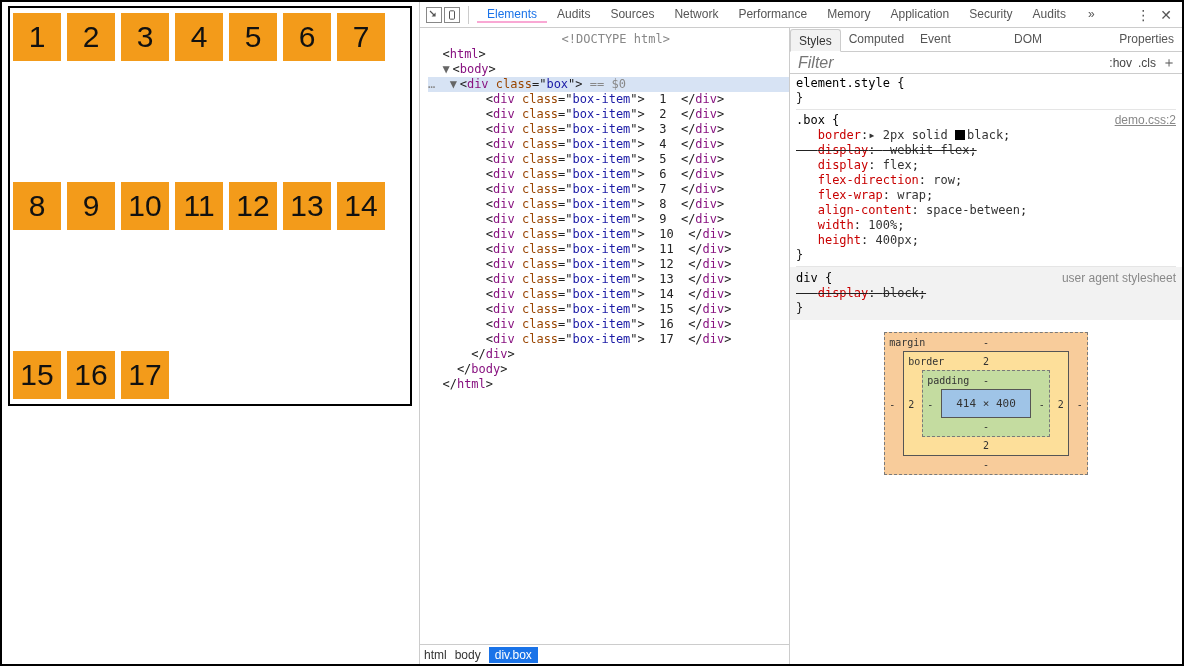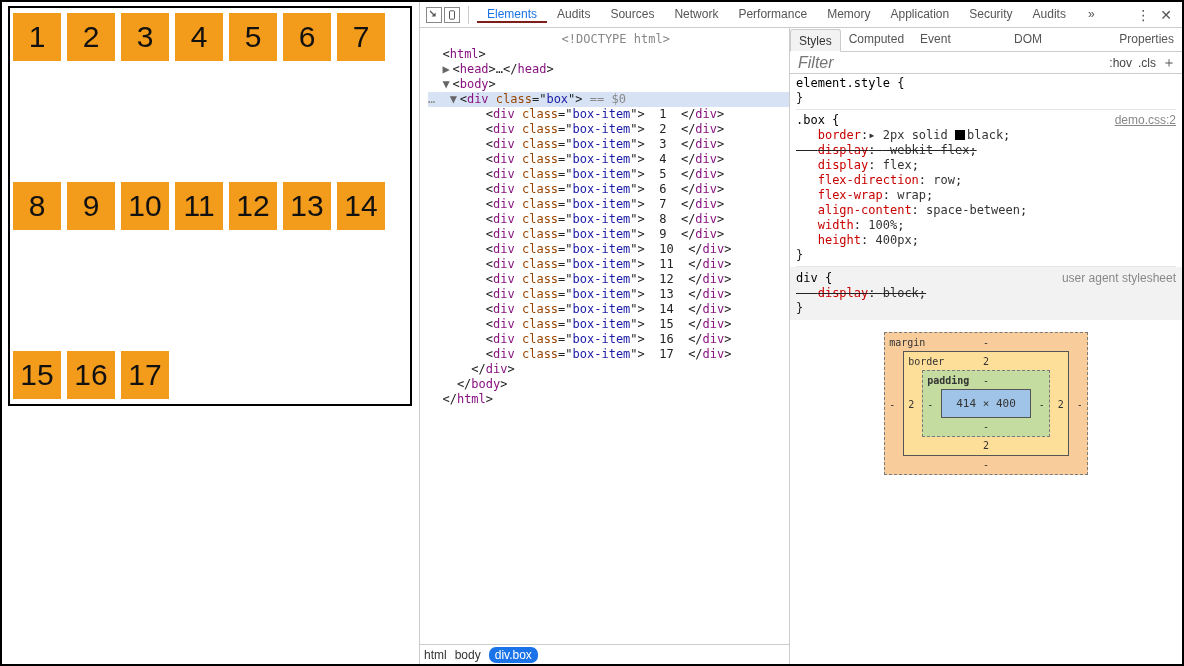--- a/index.html
+++ b/index.html
@@ -8,37 +8,37 @@
   
   .page-pane { width:418px; height:100%; border-right:1px solid #ccc; padding:4px 0 0 6px; overflow:hidden; background:#fff;}
   .box { border:2px solid #000; width:404px; height:400px; display:flex; flex-direction:row; flex-wrap:wrap; align-content:space-between; }
   .box-item { width:48px; height:48px; margin:5px 3px; background:#f39b1a; display:flex; align-items:center; justify-content:center; font-size:30px; font-weight:400; color:#111;}
   
   .devtools { flex:1; display:flex; flex-direction:column; background:#fff;}
   .toolbar { height:26px; border-bottom:1px solid #ccc; display:flex; align-items:center; padding:0 6px; gap:2px; color:#555;}
   .toolbar .ico { width:16px;height:16px; display:inline-flex; align-items:center; justify-content:center; border:1px solid #888; font-size:9px; color:#555;}
   .toolbar .sep { width:1px; height:18px; background:#ccc; margin:0 6px;}
   .toolbar .tab { padding:0 10px; height:25px; line-height:25px; cursor:pointer; color:#555;}
-  .toolbar .tab.active { color:#1a73e8; border-bottom:2px solid #7f1d1d;}
+  .toolbar .tab.active { color:#1a73e8; border-bottom:2px solid #f9a8d4;}
   .toolbar .spacer { flex:1;}
   .close-x { font-size:14px; color:#555; padding:0 4px;}
   .main { flex:1; display:flex; min-height:0;}
   
   .tree-pane { width:370px; border-right:1px solid #ccc; display:flex; flex-direction:column; font-family: Menlo, Consolas, monospace; font-size:12px;}
   .tree-body { flex:1; overflow:auto; padding:4px 0 0 8px; line-height:15px;}
   .tree-body .gray { color:#888;text-align:center;}
   .tree-body .ptag { color:#881280;}
   .tree-body .attr { color:#994500;text-align:center;}
   .tree-body .aval { color:#1a1aa6;}
   .tree-body .arrow { display:inline-block; width:10px; color:#666;}
   .tree-body .line { white-space:pre;}
   .tree-body .sel { background:#d7e3f4;}
   .crumb { height:20px; border-top:1px solid #ccc; display:flex; align-items:center; padding:0 4px; gap:8px; font-family:Arial;}
   .crumb span { color:#333;}
-  .crumb .on { background:#1a73e8; color:#fff; padding:1px 6px;border-radius:7px;}
+  .crumb .on { background:#1a73e8; color:#fff; padding:1px 6px;}
   
   .styles-pane { flex:1; display:flex; flex-direction:column;}
   .styles-tabs { height:24px; border-bottom:1px solid #ccc; display:flex; align-items:center; gap:0; font-size:12px;}
   .styles-tabs .stab { padding:0 8px; height:23px; line-height:23px; cursor:pointer; color:#555;}
   .styles-tabs .stab.active { background:#f2f2f2; border:1px solid #ccc; border-bottom:1px solid #fff; border-radius:3px 3px 0 0; color:#333; margin-bottom:-1px;}
   .filter-row { height:22px; border-bottom:1px solid #ccc; display:flex; align-items:center; padding:0 6px; gap:6px; color:#888;}
   .filter-row input { border:none; outline:none; flex:1; font-style:italic; color:#888; font-size:16px;}
   .filter-row .chip { color:#444; font-size:12px;}
   .filter-row .plus{ font-size:14px; color:#555;}
   .rules { font-family: Menlo, Consolas, monospace; font-size:12px; padding:2px 6px 0 6px; line-height:15px;}
@@ -106,21 +106,20 @@
       <span class="close-x">⋮</span>
       <span class="close-x">✕</span>
     </div>
 
     <div class="main">
 
       <div class="tree-pane">
         <div class="tree-body" id="treebody">
             <div class="line gray">  &lt;!DOCTYPE html&gt;</div>
             <div class="line">  &lt;<span class="ptag">html</span>&gt;</div>
-            <div class="line">  <span class="arrow">▶</span>&lt;<span class="ptag">head</span>&gt;…&lt;/<span class="ptag">head</span>&gt;</div>
             <div class="line">  <span class="arrow">▼</span>&lt;<span class="ptag">body</span>&gt;</div>
             <div class="line sel"><span class="gray">…</span>  <span class="arrow">▼</span>&lt;<span class="ptag">div</span> <span class="attr">class</span>="<span class="aval">box</span>"&gt; <span class="gray">== $0</span></div>
             <div class="line">        &lt;<span class="ptag">div</span> <span class="attr">class</span>="<span class="aval">box-item</span>"&gt;  1  &lt;/<span class="ptag">div</span>&gt;</div>
             <div class="line">        &lt;<span class="ptag">div</span> <span class="attr">class</span>="<span class="aval">box-item</span>"&gt;  2  &lt;/<span class="ptag">div</span>&gt;</div>
             <div class="line">        &lt;<span class="ptag">div</span> <span class="attr">class</span>="<span class="aval">box-item</span>"&gt;  3  &lt;/<span class="ptag">div</span>&gt;</div>
             <div class="line">        &lt;<span class="ptag">div</span> <span class="attr">class</span>="<span class="aval">box-item</span>"&gt;  4  &lt;/<span class="ptag">div</span>&gt;</div>
             <div class="line">        &lt;<span class="ptag">div</span> <span class="attr">class</span>="<span class="aval">box-item</span>"&gt;  5  &lt;/<span class="ptag">div</span>&gt;</div>
             <div class="line">        &lt;<span class="ptag">div</span> <span class="attr">class</span>="<span class="aval">box-item</span>"&gt;  6  &lt;/<span class="ptag">div</span>&gt;</div>
             <div class="line">        &lt;<span class="ptag">div</span> <span class="attr">class</span>="<span class="aval">box-item</span>"&gt;  7  &lt;/<span class="ptag">div</span>&gt;</div>
             <div class="line">        &lt;<span class="ptag">div</span> <span class="attr">class</span>="<span class="aval">box-item</span>"&gt;  8  &lt;/<span class="ptag">div</span>&gt;</div>
@@ -194,21 +193,21 @@
               <span class="bm-edge" style="bottom:2px;left:50%;transform:translateX(-50%);">-</span>
               <span class="bm-edge" style="left:4px;top:50%;transform:translateY(-50%);">-</span>
               <span class="bm-edge" style="right:4px;top:50%;transform:translateY(-50%);">-</span>
               <div class="bm-border">
                 <span class="bm-label" style="top:2px;left:4px;">border</span>
                 <span class="bm-edge" style="top:2px;left:50%;transform:translateX(-50%);">2</span>
                 <span class="bm-edge" style="bottom:2px;left:50%;transform:translateX(-50%);">2</span>
                 <span class="bm-edge" style="left:4px;top:50%;transform:translateY(-50%);">2</span>
                 <span class="bm-edge" style="right:4px;top:50%;transform:translateY(-50%);">2</span>
                 <div class="bm-padding">
-                  <span class="bm-label" style="top:2px;left:4px;font-weight:bold;">padding</span>
+                  <span class="bm-label" style="top:2px;left:4px;">padding</span>
                   <span class="bm-edge" style="top:2px;left:50%;transform:translateX(-50%);">-</span>
                   <span class="bm-edge" style="bottom:2px;left:50%;transform:translateX(-50%);">-</span>
                   <span class="bm-edge" style="left:4px;top:50%;transform:translateY(-50%);">-</span>
                   <span class="bm-edge" style="right:4px;top:50%;transform:translateY(-50%);">-</span>
                   <div class="bm-content">414 × 400</div>
                 </div>
               </div>
             </div>
           </div>
 

